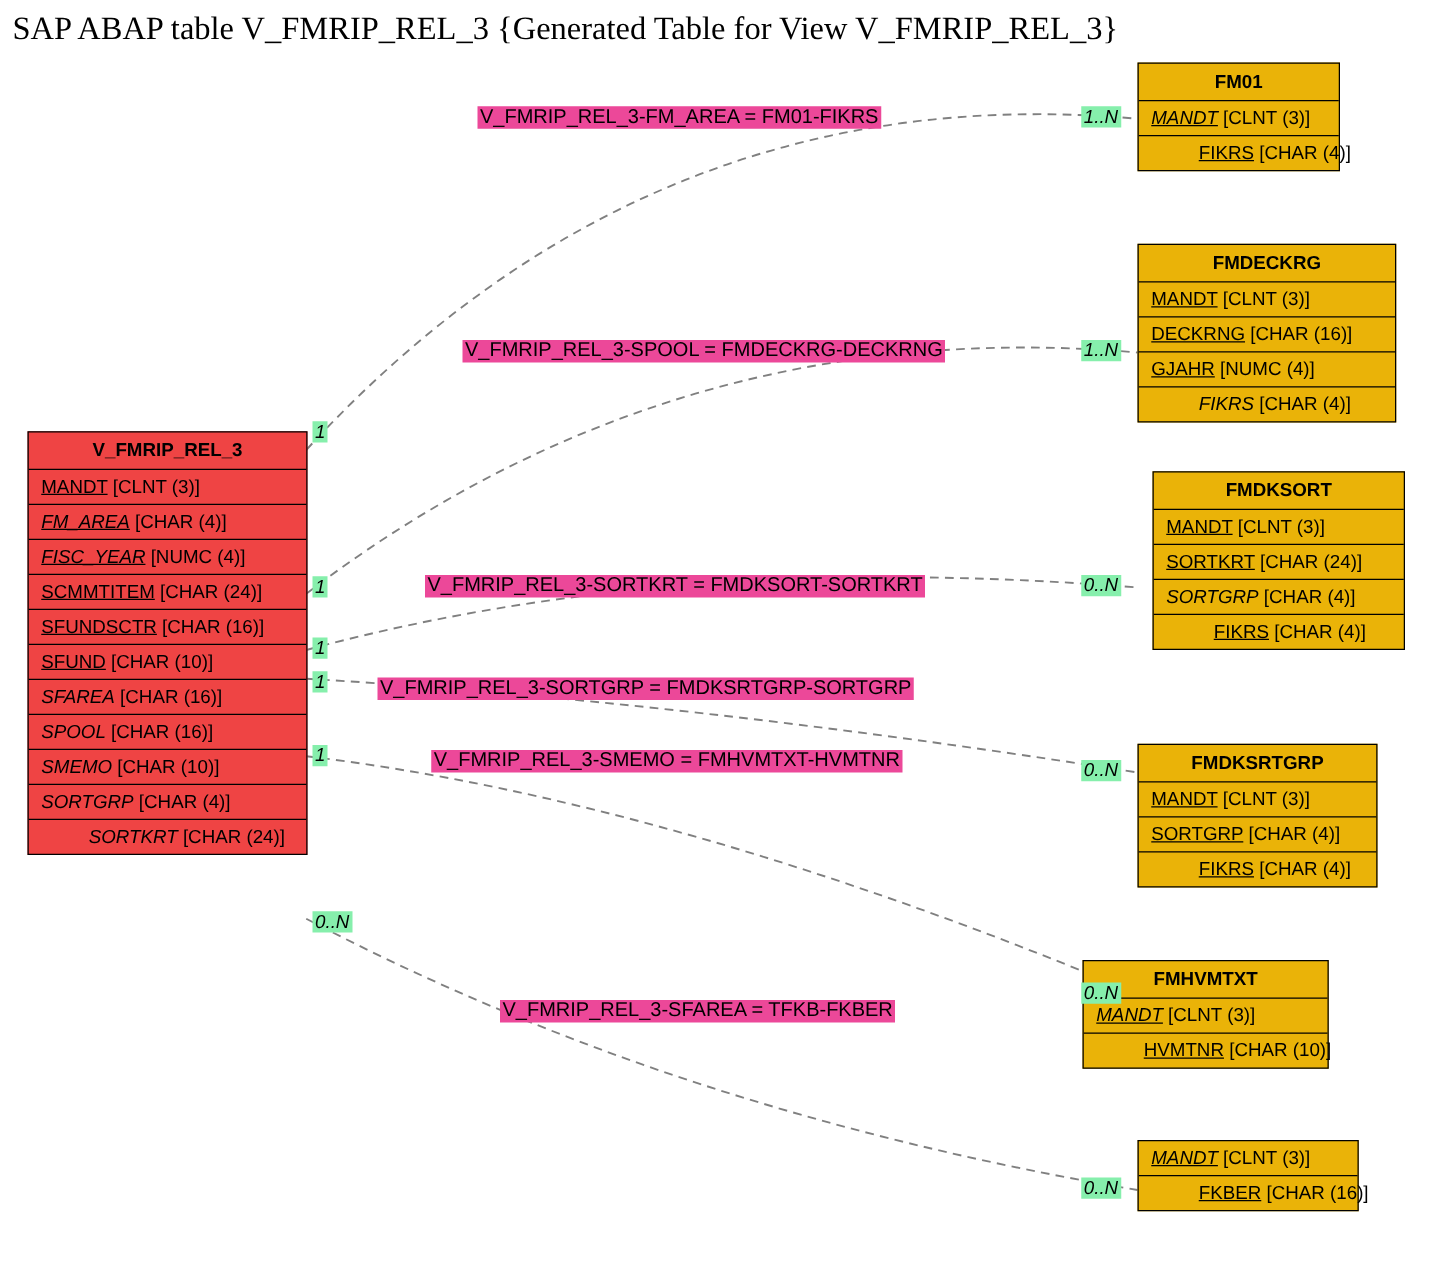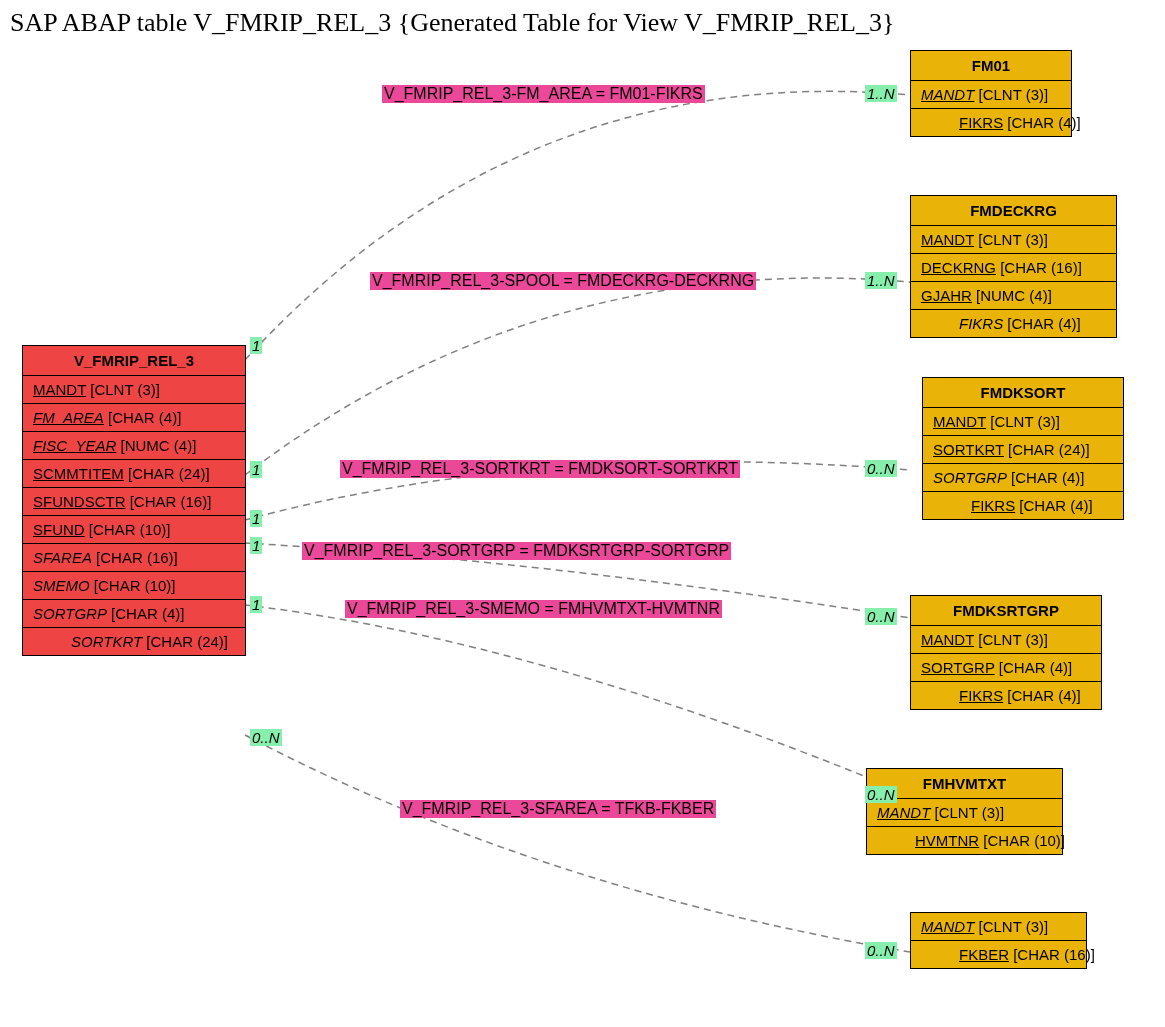--- a/index.html
+++ b/index.html
@@ -89,20 +89,21 @@
 <div class="entity main-entity" style="left:22px; top:345px; width:222px;">
   <div class="entity-header">V_FMRIP_REL_3</div>
   <div id="main-fields">
       <div class="entity-row"><span class="u">MANDT</span> [CLNT (3)]</div>
       <div class="entity-row"><span class="u i">FM_AREA</span> [CHAR (4)]</div>
       <div class="entity-row"><span class="u i">FISC_YEAR</span> [NUMC (4)]</div>
       <div class="entity-row"><span class="u">SCMMTITEM</span> [CHAR (24)]</div>
       <div class="entity-row"><span class="u">SFUNDSCTR</span> [CHAR (16)]</div>
       <div class="entity-row"><span class="u">SFUND</span> [CHAR (10)]</div>
       <div class="entity-row"><span class="i">SFAREA</span> [CHAR (16)]</div>
+      <div class="entity-row"><span class="i">SPOOL</span> [CHAR (16)]</div>
       <div class="entity-row"><span class="i">SMEMO</span> [CHAR (10)]</div>
       <div class="entity-row"><span class="i">SORTGRP</span> [CHAR (4)]</div>
       <div class="entity-row"><span class="i">SORTKRT</span> [CHAR (24)]</div>
     </div>
 </div>
 
 <div class="entity rel-entity" style="left:910px; top:50px; width:160px;">
   <div class="entity-header">FM01</div>
   <div id="rel-0-fields">
       <div class="entity-row"><span class="u i">MANDT</span> [CLNT (3)]</div>

